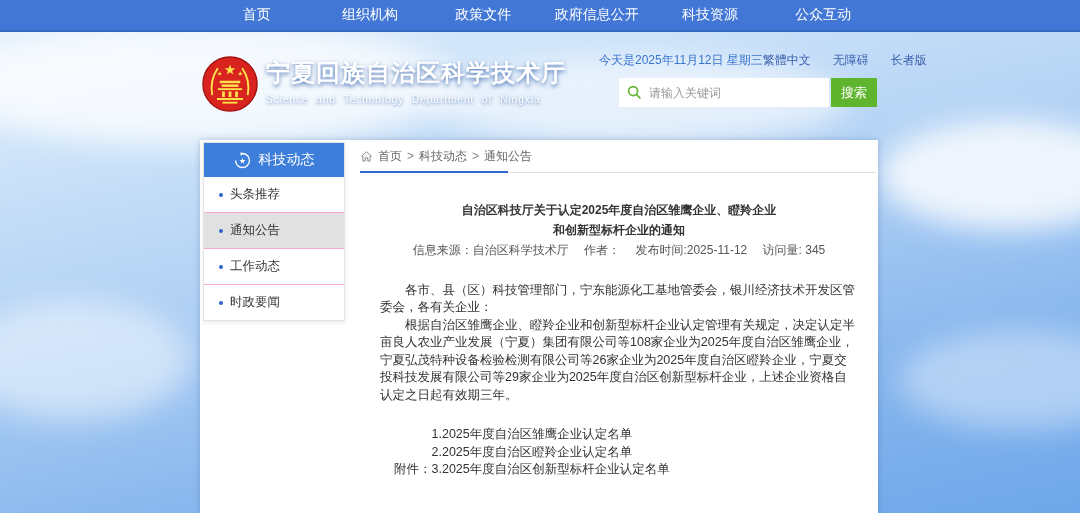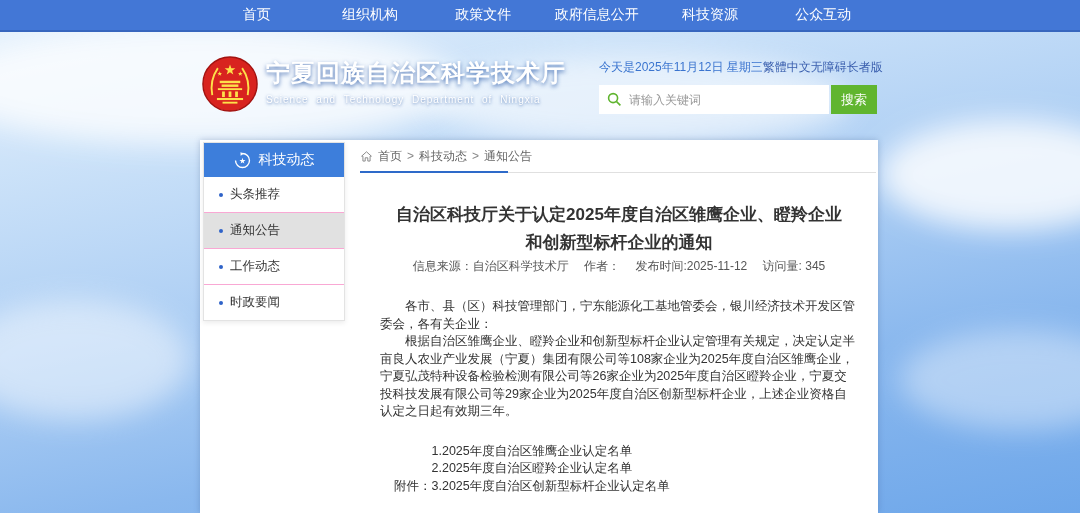--- a/index.html
+++ b/index.html
@@ -21,26 +21,26 @@
     color:#fff;font-size:14px;cursor:pointer;white-space:nowrap;}
 
   
   .header{position:absolute;left:200px;top:32px;width:680px;height:108px;z-index:4;}
   .logo{position:absolute;left:2px;top:24px;width:56px;height:56px;}
   .brand{position:absolute;left:66px;top:25px;color:#fff;}
   .brand-title{font-size:24px;font-weight:bold;letter-spacing:1px;
     text-shadow:0 2px 4px rgba(28,78,160,.75);white-space:nowrap;}
   .brand-sub{margin-top:5px;font-size:10px;letter-spacing:1px;word-spacing:4px;
     text-shadow:0 1px 3px rgba(28,78,160,.7);white-space:nowrap;}
-  .header-right{position:absolute;right:3px;top:27px;width:278px;}
+  .header-right{position:absolute;right:3px;top:20px;width:278px;}
   .top-links{display:flex;justify-content:space-between;align-items:center;font-size:12px;}
   .date-text{color:#3a74cf;white-space:nowrap;}
-  .quick-links{display:flex;gap:0;}
+  .quick-links{display:flex;gap:22px;}
   .quick-link{color:#3a5fae;cursor:pointer;white-space:nowrap;}
-  .search-row{margin-top:9px;display:flex;height:29px;}
+  .search-row{margin-top:9px;display:flex;height:29px;margin-left:20px;}
   .search-box{flex:1;position:relative;background:#fff;display:flex;align-items:center;}
   .search-box svg{position:absolute;left:8px;}
   .search-input{border:none;outline:none;width:100%;height:100%;padding-left:30px;
     font-size:12px;color:#333;background:transparent;box-sizing:border-box;}
   .search-input::placeholder{color:#999;}
   .search-btn{width:46px;border:none;background:#60b52f;color:#fff;font-size:13px;
     cursor:pointer;margin-left:2px;font-family:inherit;}
 
   
   .content{position:absolute;left:200px;top:140px;width:678px;bottom:0;background:#fff;
@@ -57,21 +57,21 @@
   .sidebar-item.active{background:#e1e1e1;}
 
   .main{flex:1;margin-left:15px;margin-right:2px;}
   .breadcrumb{height:32px;display:flex;align-items:center;gap:5px;font-size:12px;color:#666;
     border-bottom:1px solid #e0e0e0;position:relative;}
   .breadcrumb::after{content:"";position:absolute;left:0;bottom:-1px;width:148px;height:2px;background:#2e6ac9;}
   .crumb{color:#666;cursor:pointer;white-space:nowrap;}
   .crumb-sep{color:#888;}
 
   .article{padding:28px 18px 0 20px;}
-  .article-title{text-align:center;font-size:17px;font-weight:bold;color:#333;line-height:1.65;}
+  .article-title{text-align:center;font-size:12px;font-weight:bold;color:#333;line-height:1.65;}
   .meta{margin-top:1px;text-align:center;font-size:12px;color:#555;}
   .meta span{margin:0 6px;white-space:nowrap;}
   .body-text{margin-top:23px;font-size:12.5px;color:#333;line-height:17.5px;}
   .body-text p{margin:0;text-indent:2em;}
   .attachments{margin-top:22px;margin-left:14px;display:flex;font-size:12.5px;color:#333;line-height:17.5px;align-items:flex-end;}
   .attach-label{white-space:nowrap;}
   .attach-item{cursor:pointer;}
 </style>
 </head>
 <body>

